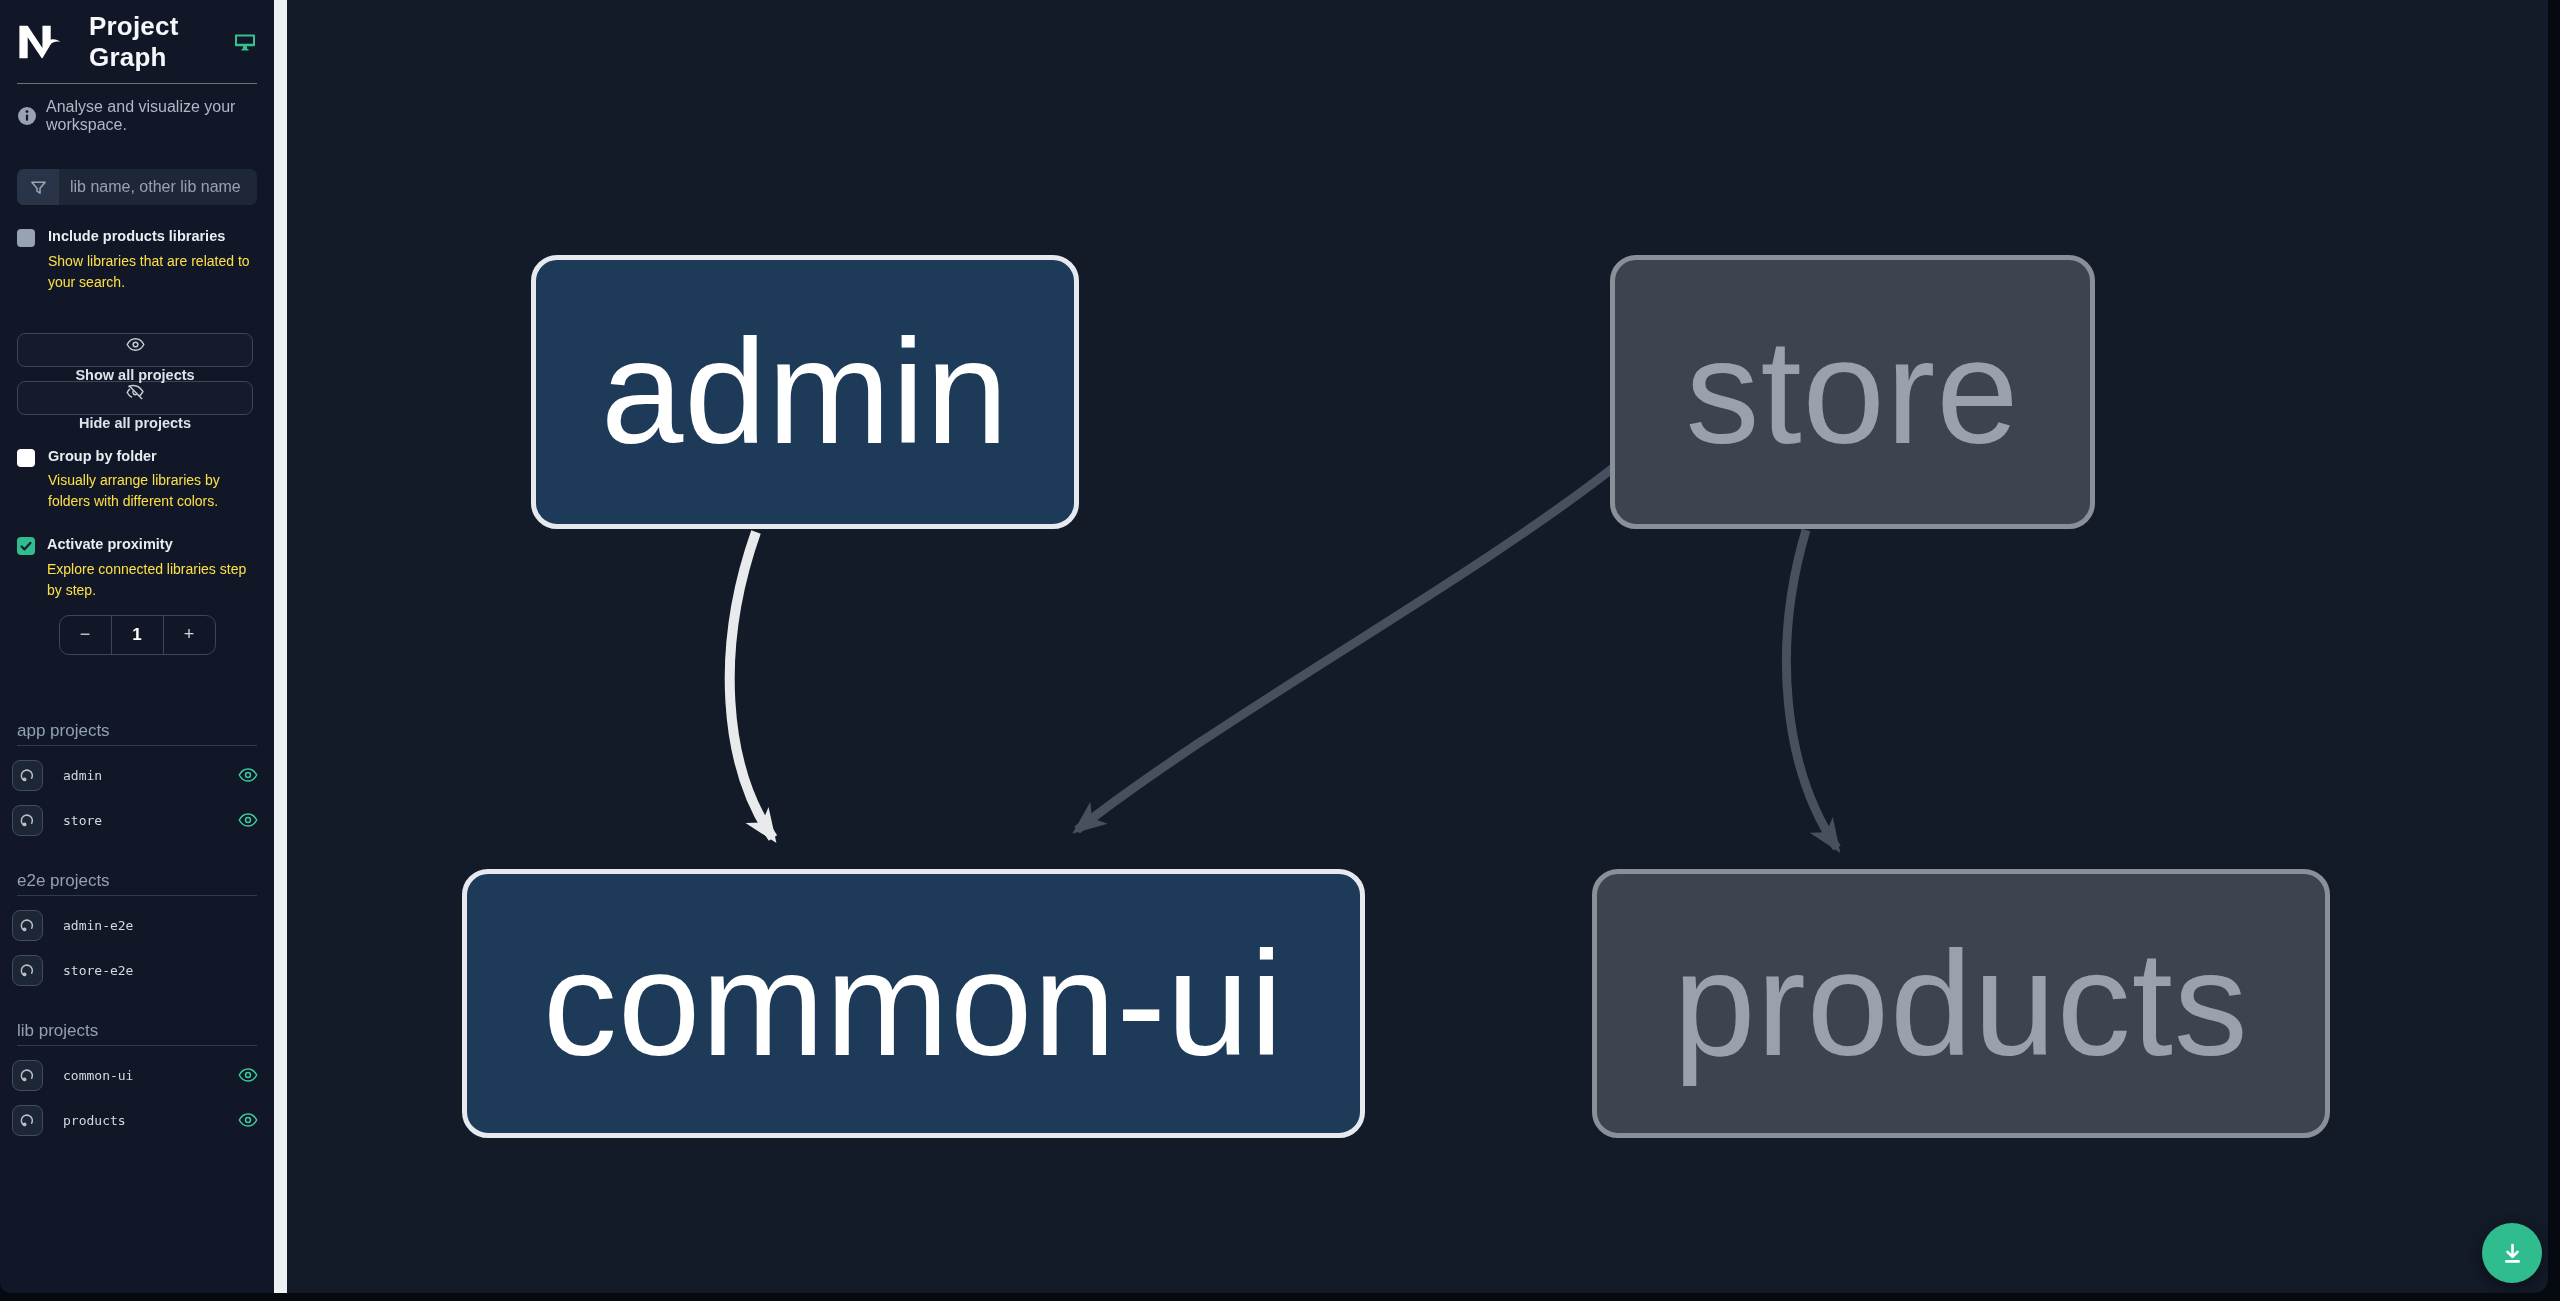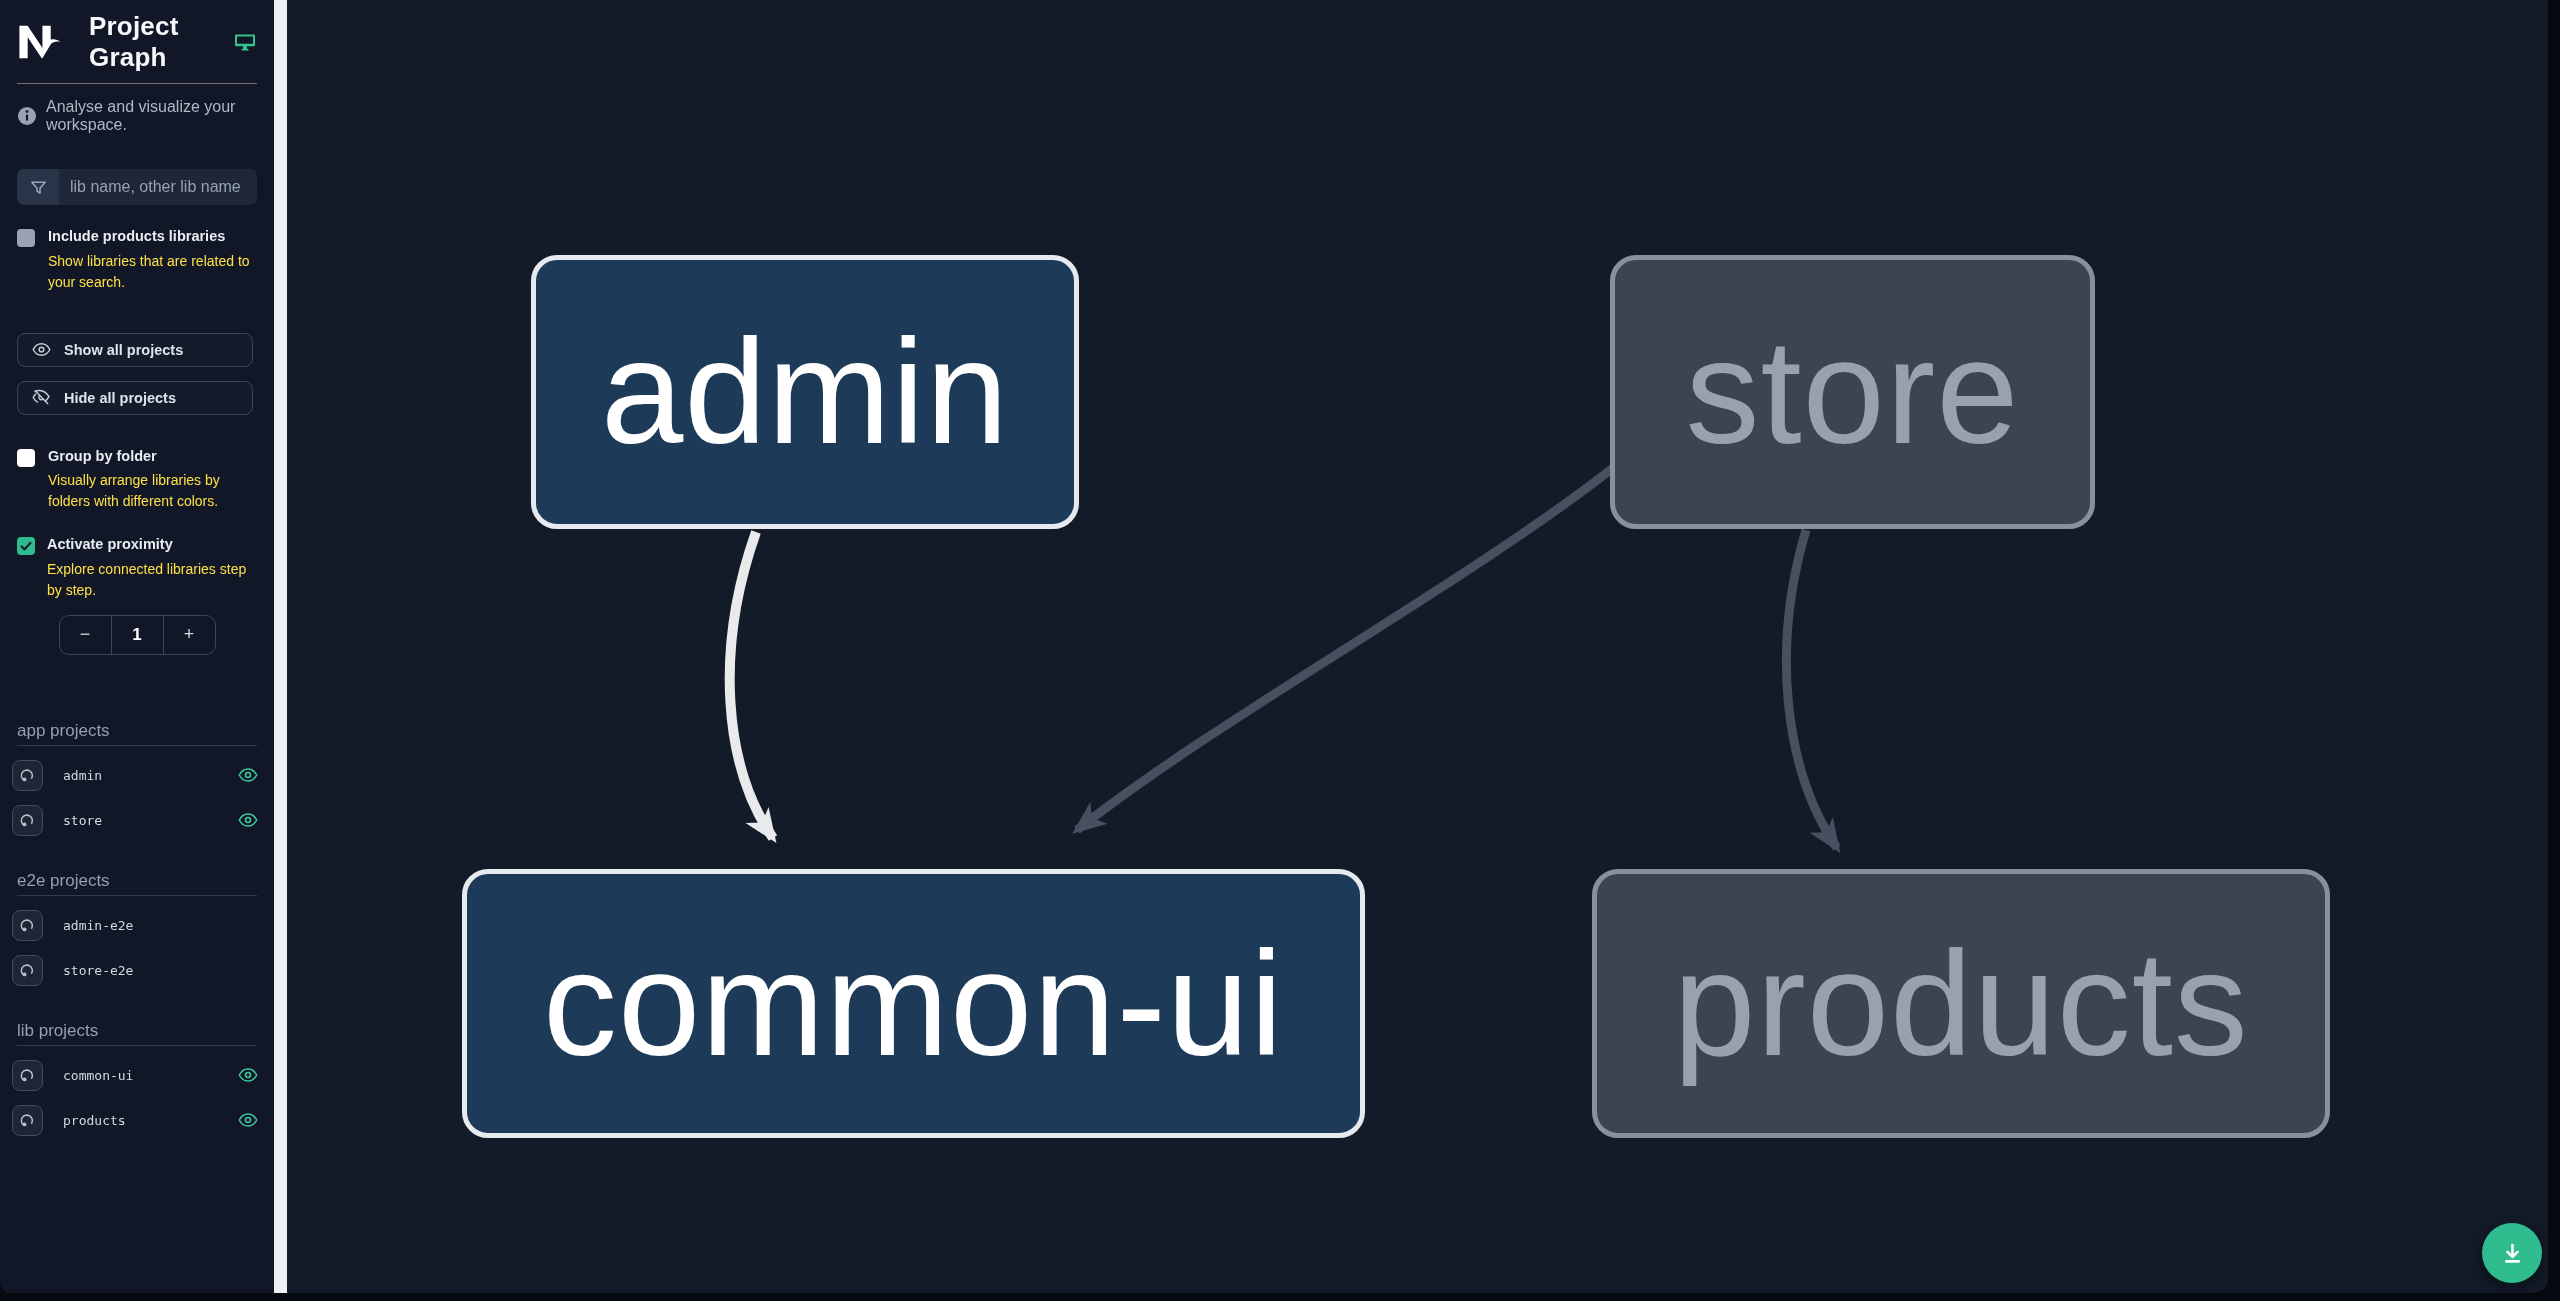--- a/index.html
+++ b/index.html
@@ -32,21 +32,21 @@
          display:flex; align-items:center; justify-content:center; }
   .cbx.gray { background:#98a2b0; }
   .cbx.white { background:#ffffff; }
   .cbx.checked { background:#2fbd8f; }
   .ck-label { font-size:14.5px; font-weight:700; color:#e8edf2; line-height:1.35; }
   .ck-desc  { font-size:14px; color:#fde047; line-height:1.5; margin-top:4px; max-width:206px; }
 
   .sb-btn { width:236px; height:34px; margin-top:14px; display:flex; align-items:center; gap:12px;
             border:1px solid #3b4656; border-radius:8px; background:rgba(255,255,255,0.02);
             color:#dde3eb; font-size:14.5px; font-weight:700; padding:0 13px; cursor:pointer;
-            font-family:"Liberation Sans", sans-serif; }
+            font-family:"Liberation Sans", sans-serif;flex-direction:column; }
   .sb-btn .b-ic { width:21px; height:21px; color:#c2cad6; display:inline-flex; }
 
   .stepper { margin:14px auto 0; width:157px; height:40px; display:flex;
              border:1px solid #3b4656; border-radius:10px; overflow:hidden; }
   .stepper > * { flex:1; display:flex; align-items:center; justify-content:center;
                  background:transparent; border:0; color:#cfd6de; font-size:18px;
                  font-family:"Liberation Sans", sans-serif; }
   .stepper .st-val { border-left:1px solid #3b4656; border-right:1px solid #3b4656;
                      color:#ffffff; font-weight:700; font-size:17px; }
   .stepper button { cursor:pointer; }

